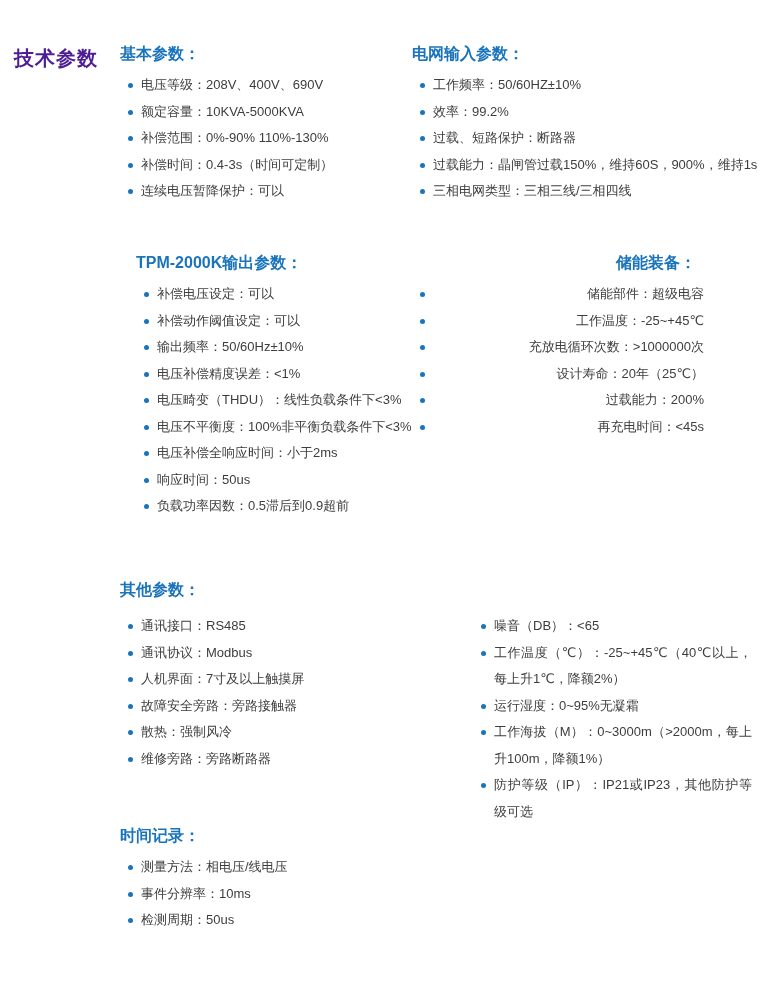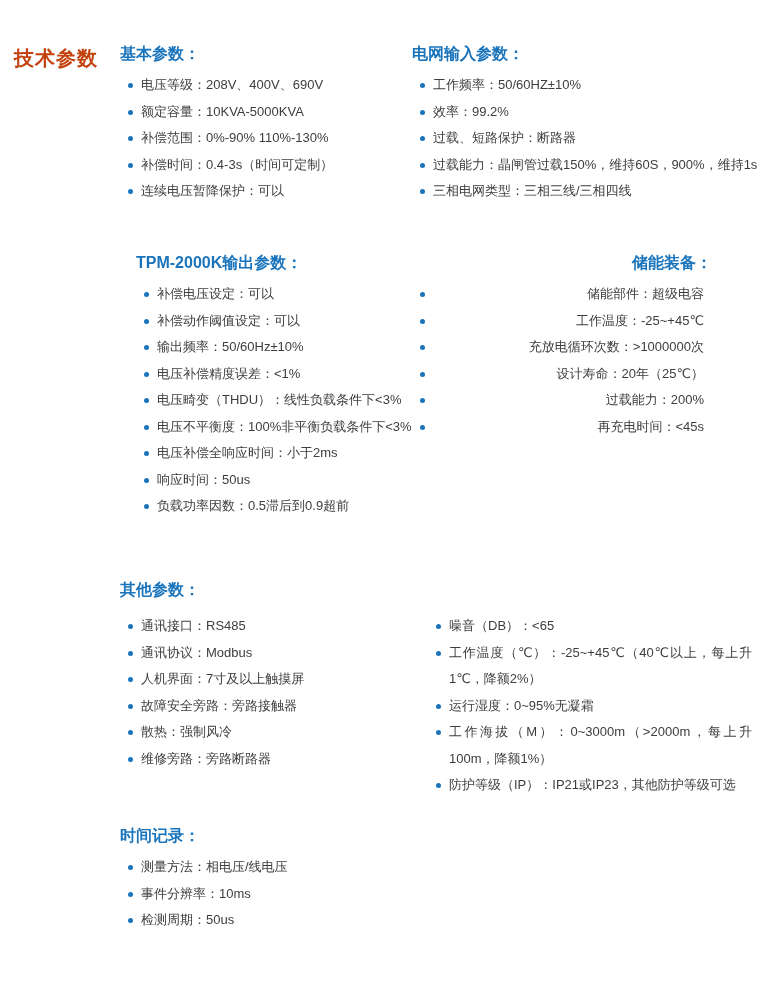--- a/index.html
+++ b/index.html
@@ -11,30 +11,30 @@
     overflow: hidden;
     font-family: "Liberation Sans", "DejaVu Sans", sans-serif;
   }
   .main-title {
     position: absolute;
     left: 14px;
     top: 46px;
     font-size: 20px;
     line-height: 24px;
     font-weight: bold;
-    color: #c2410c;
+    color: #4c1d95;
     letter-spacing: 1px;
   }
   .section { position: absolute; }
   .section-heading {
     font-size: 16px;
     line-height: 20px;
     font-weight: bold;
     color: #1a74bb;
-    margin: 0 0 5px 0;
+    margin: 0 16px 5px 0;
   }
   ul.spec-list {
     list-style: none;
     margin: 8px;
     padding: 0;
   }
   ul.spec-list li {
     position: relative;
     padding-left: 13px;
     font-size: 13px;
@@ -54,21 +54,21 @@
     height: 5px;
     border-radius: 50%;
     background: #1a74bb;
   }
   #sec-basic   { left: 120px; top: 44px;  width: 292px; }
   #sec-grid    { left: 412px; top: 44px;  width: 350px; }
   #sec-output  { left: 136px; top: 253px; width: 292px; }
   #sec-storage { left: 412px; top: 253px; width: 300px; text-align: right; }
   #sec-other   { left: 120px; top: 580px; width: 640px; }
   #sec-time    { left: 120px; top: 826px; width: 292px; }
-  .cols { display: flex; }
+  .cols { display: flex; gap: 45px; }
   .col-left  { width: 292px; flex: 0 0 292px; }
   .col-right { flex: 1; min-width: 0; }
 </style>
 </head>
 <body>
 
 <div class="page">
 
   <div class="main-title">技术参数</div>
 

